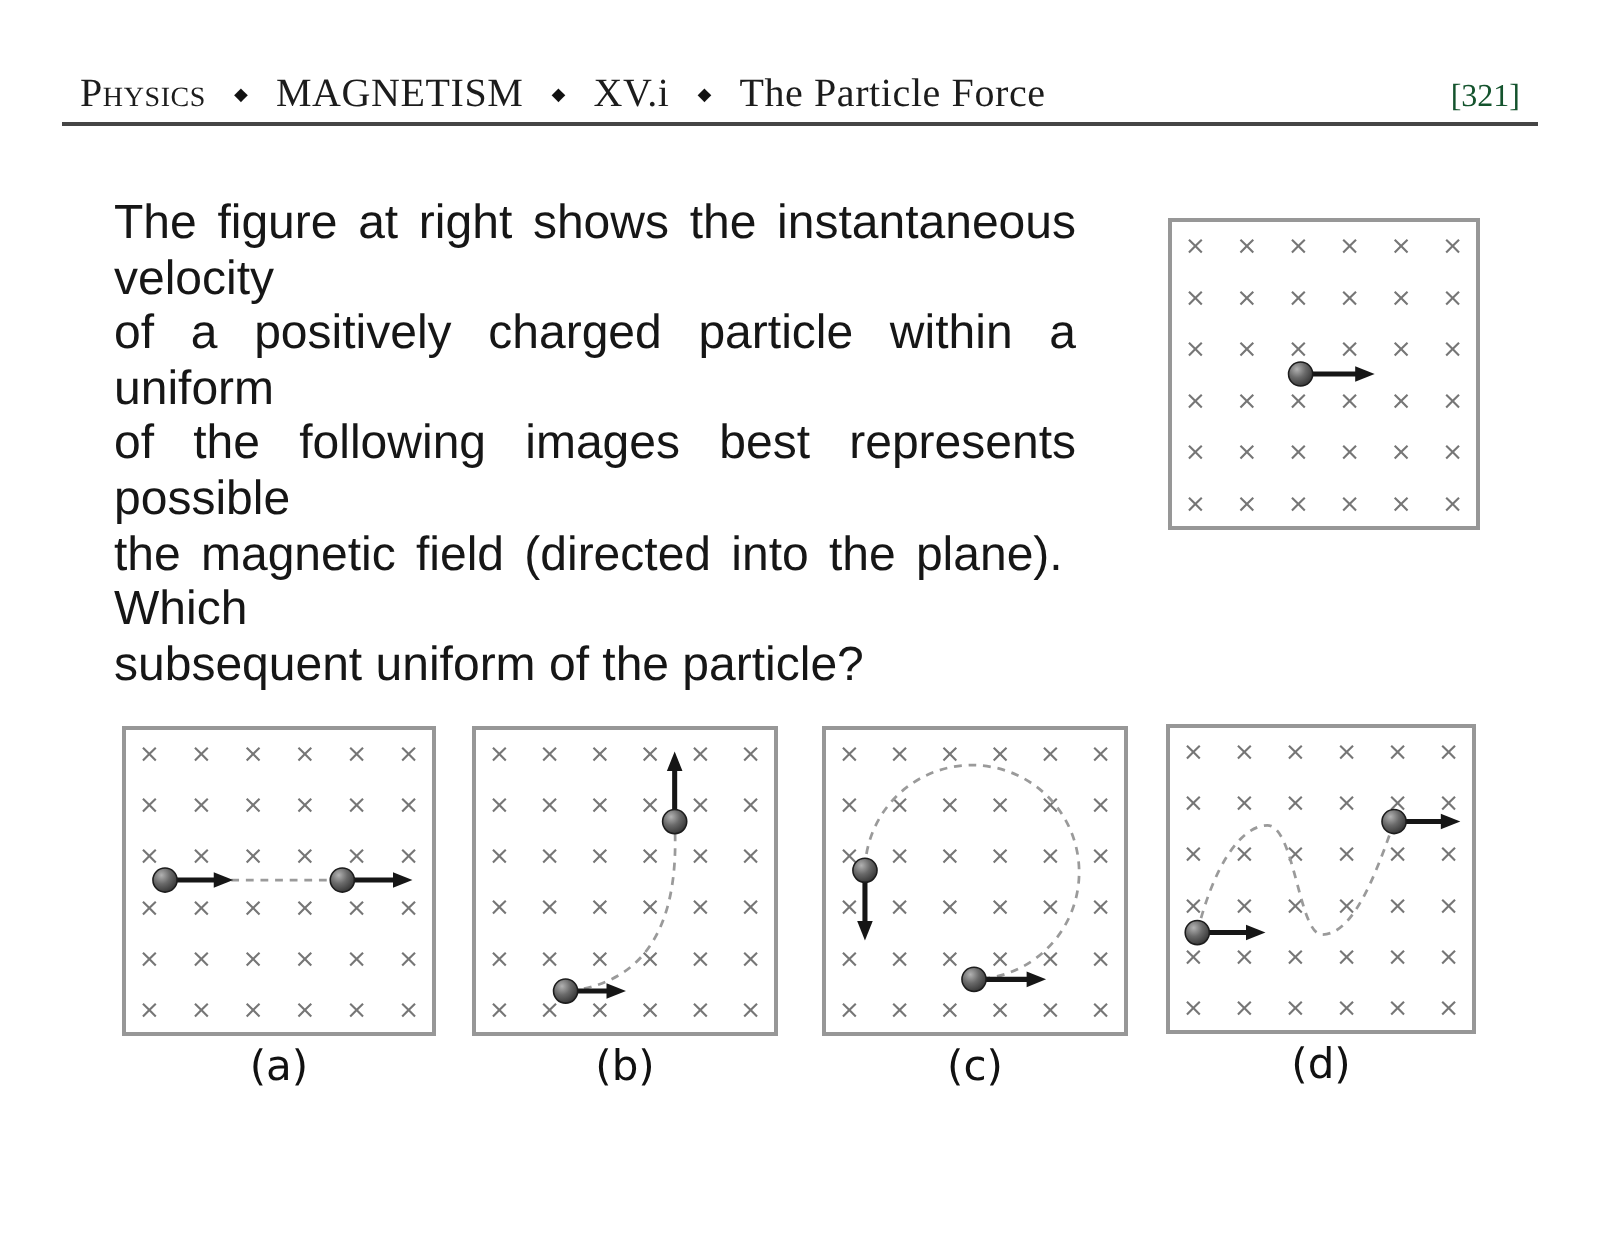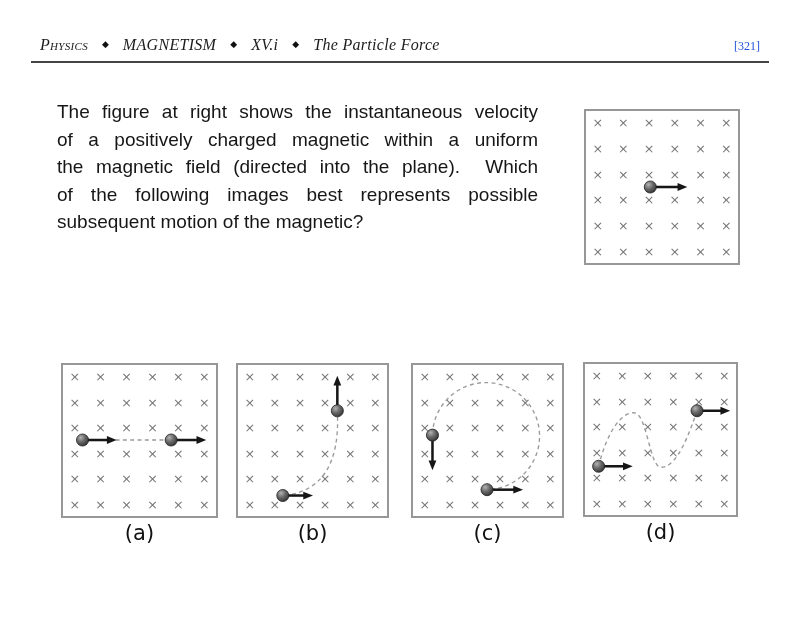--- a/index.html
+++ b/index.html
@@ -13,29 +13,29 @@
     position:relative; width:800px; height:617px; background:var(--paper);
     font-family:"Liberation Sans", sans-serif; color:var(--ink); overflow:hidden;
   }
   
   .header-row{
     position:absolute; left:40px; right:40px; top:36px;
     display:flex; justify-content:space-between; align-items:baseline;
     font-family:"Liberation Serif", serif;
   }
   .header-left{display:flex; align-items:baseline; gap:14px;}
-  .hdr-seg{font-style:italic; font-size:16px; color:#1c1c1c; letter-spacing:.3px;}
+  .hdr-seg{font-size:20px; color:#1c1c1c; letter-spacing:.3px;}
   .hdr-subject{font-variant:small-caps;}
   .diamond{font-size:9px; font-style:normal; position:relative; top:-3px; color:#111;}
-  .page-number{font-size:12px; color:#1d4ed8;}
+  .page-number{font-size:16px; color:#14532d;}
   .rule{position:absolute; left:31px; width:738px; top:61px; height:2px; background:var(--rule);}
   
   .question{position:absolute; left:57px; top:98px; width:481px;}
   .qline{
-    font-size:19px; line-height:27.6px; color:#161616;
+    font-size:24px; line-height:27.6px; color:#161616;
     text-align:justify; text-align-last:justify; white-space:normal;
   }
   .qline.last{text-align-last:left;}
   
   .figbox{
     position:relative; box-sizing:border-box; border:2px solid var(--box_border);
     background:#fff; width:100%; height:155px;
   }
   .figbox svg{position:absolute; left:0; top:0; width:100%; height:100%; display:block;}
   .main-figure{position:absolute; left:584px; top:109px; width:156px;}
@@ -73,24 +73,24 @@
       <span class="hdr-seg">XV.i</span>
       <span class="diamond">◆</span>
       <span class="hdr-seg">The Particle Force</span>
     </div>
     <div class="page-number">[321]</div>
   </div>
   <div class="rule"></div>
 
   <div class="question">
     <div class="qline">The figure at right shows the instantaneous velocity</div>
-    <div class="qline">of a positively charged magnetic within a uniform</div>
+    <div class="qline">of a positively charged particle within a uniform</div>
+    <div class="qline">of the following images best represents possible</div>
     <div class="qline">the magnetic field (directed into the plane).&nbsp; Which</div>
-    <div class="qline">of the following images best represents possible</div>
-    <div class="qline last">subsequent motion of the magnetic?</div>
+    <div class="qline last">subsequent uniform of the particle?</div>
   </div>
 
   <div class="main-figure">
     <div class="figbox">
         <svg viewBox="0 0 156 156">
           <defs>
             <radialGradient id="pg-main" cx="35%" cy="30%" r="80%">
               <stop offset="0%" stop-color="#b2b2b2"></stop>
               <stop offset="45%" stop-color="#6a6a6a"></stop>
               <stop offset="100%" stop-color="#2d2d2d"></stop>

